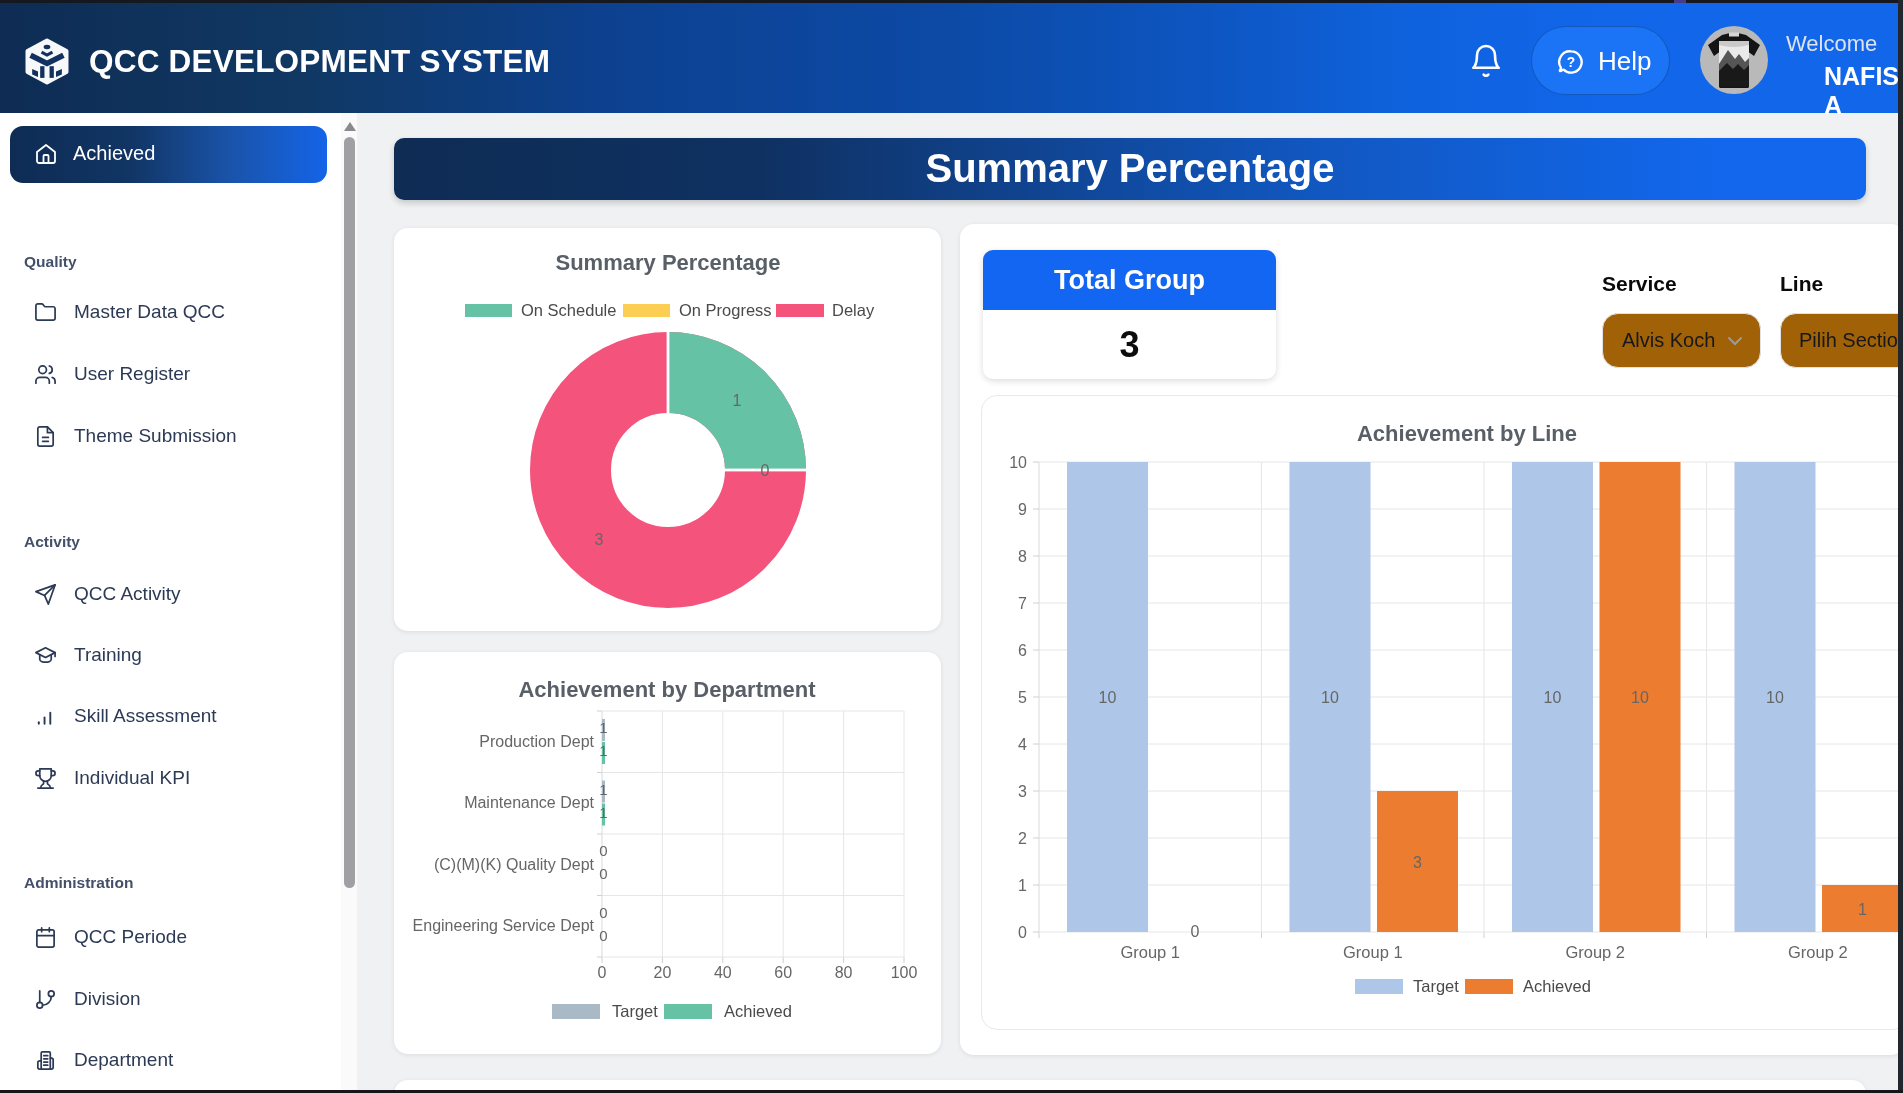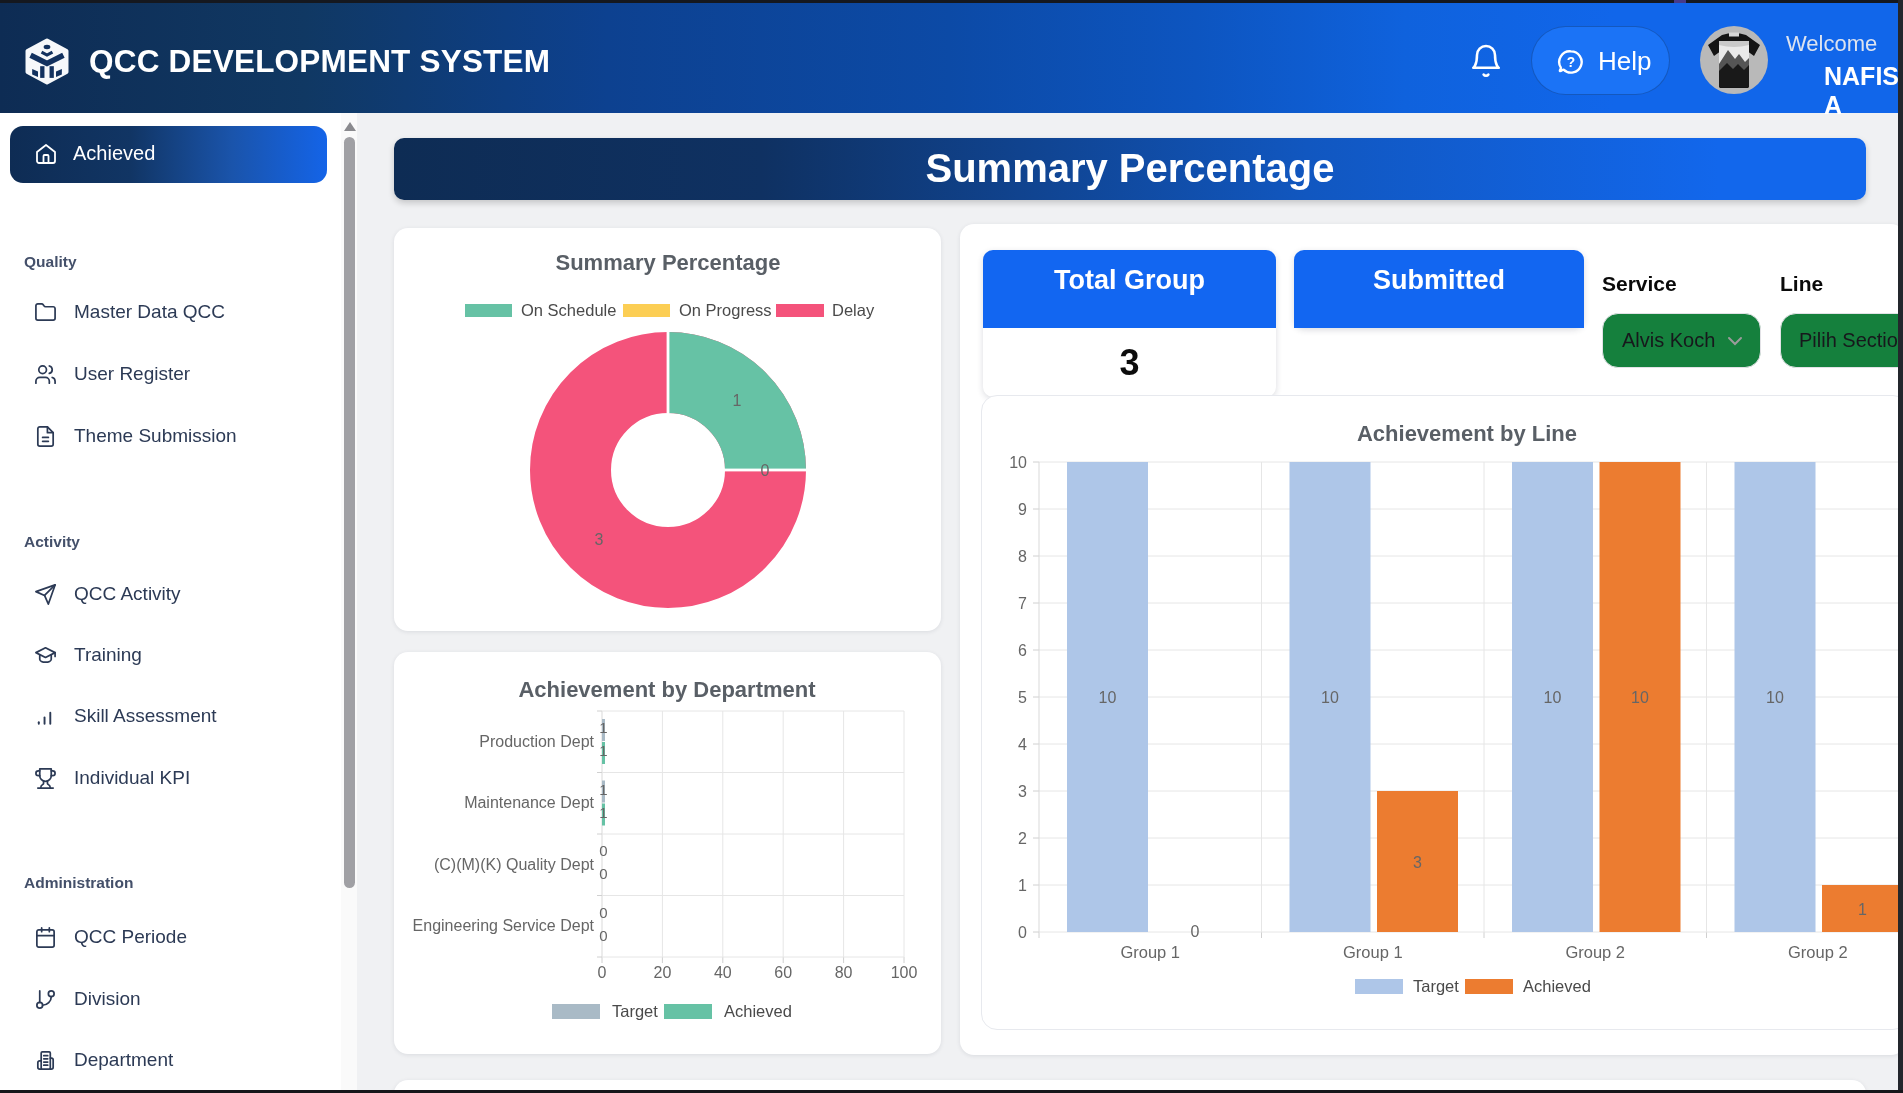--- a/index.html
+++ b/index.html
@@ -32,26 +32,26 @@
   #pghead { left:394px; top:138px; width:1472px; height:62px; border-radius:10px;
     background:linear-gradient(90deg,#0e2c54 0%,#0f3162 25%,#1157c0 62%,#1267ec 90%);
     color:#fff; font-weight:bold; font-size:40px; text-align:center; line-height:60px;
     box-shadow:0 3px 6px rgba(0,0,0,.18); }
   .card { background:#fff; border-radius:14px; box-shadow:0 1px 4px rgba(30,40,60,.10); }
   #card-donut { left:394px; top:228px; width:547px; height:403px; }
   #card-dept  { left:394px; top:652px; width:547px; height:402px; }
   #card-right { left:960px; top:224px; width:945px; height:831px; }
   #card-bottom{ left:394px; top:1080px; width:1472px; height:40px; }
   .bluecard { position:absolute; border-radius:10px; box-shadow:0 2px 6px rgba(30,40,60,.16); background:#fff; }
-  .bluecard .hd { height:78px; border-radius:10px 10px 0 0; background:#1266f1; color:#fff;
+  .bluecard .hd { height:60px; border-radius:10px 10px 0 0; background:#1266f1; color:#fff;
      font-weight:bold; font-size:27px; text-align:center; line-height:60px; }
   .bluecard .bd { height:69px; text-align:center; font-size:36px; font-weight:bold; color:#0c0c0c;
      line-height:69px; }
   .ddlabel { position:absolute; font-weight:bold; font-size:21px; color:#0a0a0a; }
-  .dd { position:absolute; height:55px; background:#15803d; border:1px solid #e2e2e6; border-radius:16px;
+  .dd { position:absolute; height:55px; background:#a16207; border:1px solid #e2e2e6; border-radius:16px;
      display:flex; align-items:center; font-size:20px; color:#17181c; }
   #chartcard { left:981px; top:395px; width:928px; height:635px; background:#fff;
      border:1px solid #e7e9ee; border-radius:16px; }
 </style>
 </head>
 <body>
 <div class="abs" id="navbar"></div>
 <div class="abs" id="topstrip"></div>
 <div class="abs" style="left:1674px;top:0;width:12px;height:3px;background:#463a8a;z-index:61;"></div>
 <div class="abs" id="botstrip"></div>
@@ -192,21 +192,20 @@
 <div class="abs card" id="card-donut"></div>
 <div class="abs card" id="card-dept"></div>
 <div class="abs card" id="card-right"></div>
 <div class="abs card" id="card-bottom"></div>
 
 <div class="bluecard" style="left:983px;top:250px;width:293px;">
   <div class="hd">Total Group</div>
     <div class="bd">3</div>
 </div>
 <div class="bluecard" style="left:1294px;top:250px;width:290px;">
-  <div class="hd">Submitted</div>
 </div>
 <div class="ddlabel" style="left:1602px;top:272px;">Service</div>
 <div class="ddlabel" style="left:1780px;top:272px;">Line</div>
 <div class="dd" style="left:1602px;top:313px;width:159px;padding-left:19px;">Alvis Koch
   <svg style="position:absolute;right:17px;top:21px" width="16" height="12" viewBox="0 0 16 12" fill="none" stroke="#9b9b9b" stroke-width="2" stroke-linecap="round">
       <path d="M2 3 L8 9 L14 3"></path>
     </svg>
 </div>
 <div class="dd" style="left:1780px;top:313px;width:160px;padding-left:18px;">Pilih Section</div>
 <div class="abs" id="chartcard"></div>

